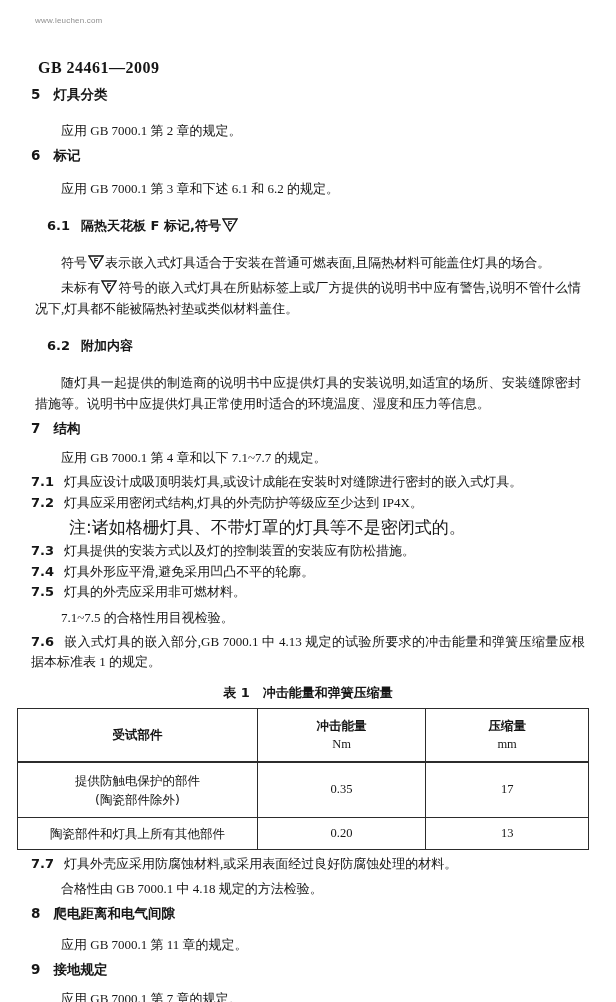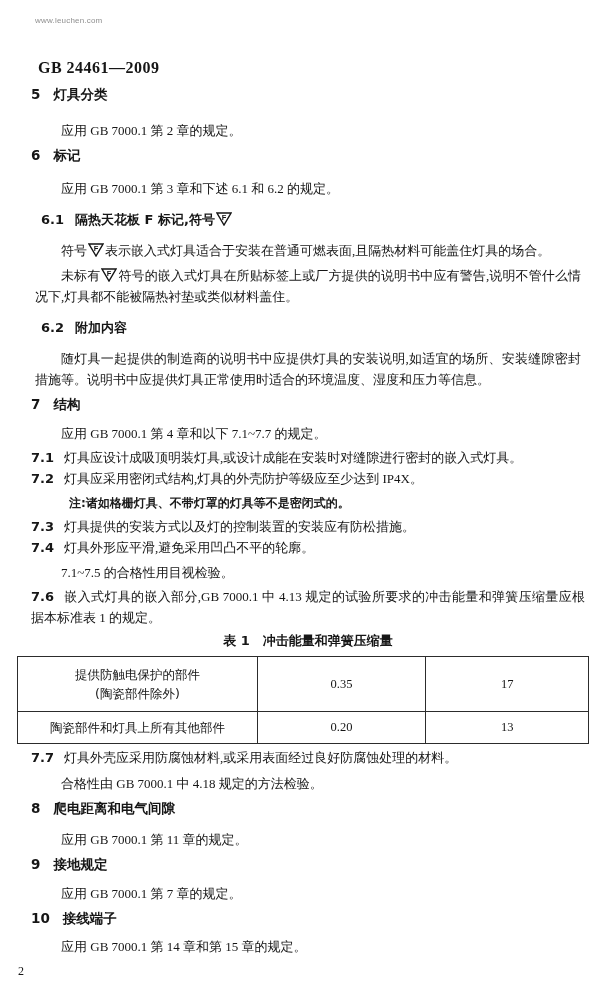--- a/index.html
+++ b/index.html
@@ -16,41 +16,41 @@
   .doc-number{
     margin:7px;padding-top:52px;font-size:16px;font-weight:bold;
     font-family:"Liberation Serif","DejaVu Serif",serif;letter-spacing:.5px;
   }
   h2.sec{
     font-family:"DejaVu Sans","Liberation Sans",sans-serif;
     font-size:13.5px;font-weight:bold;margin:0;display:flex;gap:13px;line-height:20px;
   }
   h3.sub{
     font-family:"DejaVu Sans","Liberation Sans",sans-serif;
-    font-size:13px;font-weight:bold;margin:10px;line-height:21px;
+    font-size:13px;font-weight:bold;margin:16px;line-height:21px;
   }
   h3.sub .num{margin-right:11px;}
   p{margin:4px;line-height:21px;text-align:justify;}
   p.apply{text-indent:2em;}
   p.indent{text-indent:2em;}
   .clause{margin:0;line-height:20.5px;text-align:justify;}
   .clause .cnum{
     font-family:"DejaVu Sans","Liberation Sans",sans-serif;
     font-weight:bold;margin-right:10px;
   }
   .note{
-    font-size:12px;line-height:20px;padding-left:34px;
-    font-family:"DejaVu Sans","Liberation Sans",sans-serif;font-weight:bold;color:#1b1b1b;
+    font-size:17px;line-height:20px;padding-left:34px;
+    font-family:"DejaVu Sans","Liberation Sans",sans-serif;font-weight:normal;color:#1b1b1b;
   }
   .mt26{margin-top:26px;} .mt16{margin-top:16px;} .mt17{margin-top:17px;}
   .mt13{margin-top:13px;} .mt12{margin-top:4px;} .mt11{margin-top:11px;}
   .mt10{margin-top:10px;} .mt9{margin-top:9px;} .mt8{margin-top:8px;}
   .f-mark{display:inline-block;vertical-align:-2px;margin:0 1px;}
   .tbl-title{
-    margin-top:4px;text-align:center;font-weight:bold;font-size:13px;
+    margin-top:11px;text-align:center;font-weight:bold;font-size:13px;
     font-family:"DejaVu Sans","Liberation Sans",sans-serif;line-height:18px;
   }
   table.t1{
     border-collapse:collapse;table-layout:fixed;
     width:572px;margin-left:-14px;margin-top:6px;
     font-size:12.5px;
   }
   table.t1 td{
     border:1px solid #2c2c2c;text-align:center;vertical-align:middle;
     padding:2px 4px;line-height:19px;
@@ -111,31 +111,43 @@
     <span>7</span>
     <span>结构</span>
   </h2>
   <p class="apply mt9">应用 GB 7000.1 第 4 章和以下 7.1~7.7 的规定。</p>
 
   <p class="clause"><span class="cnum">7.1</span><span>灯具应设计成吸顶明装灯具,或设计成能在安装时对缝隙进行密封的嵌入式灯具。</span></p>
   <p class="clause"><span class="cnum">7.2</span><span>灯具应采用密闭式结构,灯具的外壳防护等级应至少达到 IP4X。</span></p>
   <p class="note">注:诸如格栅灯具、不带灯罩的灯具等不是密闭式的。</p>
   <p class="clause"><span class="cnum">7.3</span><span>灯具提供的安装方式以及灯的控制装置的安装应有防松措施。</span></p>
   <p class="clause"><span class="cnum">7.4</span><span>灯具外形应平滑,避免采用凹凸不平的轮廓。</span></p>
+  <p class="clause"><span class="cnum">7.5</span><span>灯具的外壳应采用非可燃材料。</span></p>
   <p class="indent">7.1~7.5 的合格性用目视检验。</p>
   <p class="clause"><span class="cnum">7.6</span><span>嵌入式灯具的嵌入部分,GB 7000.1 中 4.13 规定的试验所要求的冲击能量和弹簧压缩量应根据本标准表 1 的规定。</span></p>
 
   <div class="tbl-title">表 1　冲击能量和弹簧压缩量</div>
   <table class="t1">
     <colgroup>
         <col style="width:42%">
         <col style="width:29.5%">
         <col style="width:28.5%">
       </colgroup>
     <tbody>
+        <tr class="hdr">
+      <td class="zh">受试部件</td>
+      <td>
+        <span class="cellline zh">冲击能量</span>
+        <span class="cellline unit">Nm</span>
+      </td>
+      <td>
+        <span class="cellline zh">压缩量</span>
+        <span class="cellline unit">mm</span>
+      </td>
+    </tr>
     <tr class="r1">
       <td>
         <span class="cellline zh">提供防触电保护的部件</span>
         <span class="cellline zh">(陶瓷部件除外)</span>
       </td>
       <td class="val">0.35</td>
       <td class="val">17</td>
     </tr>
     <tr class="r2">
       <td>

